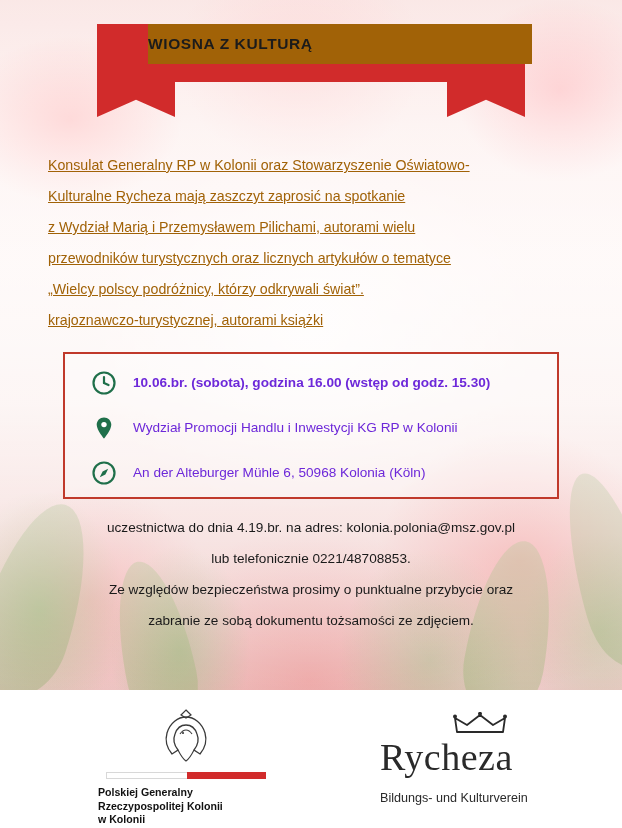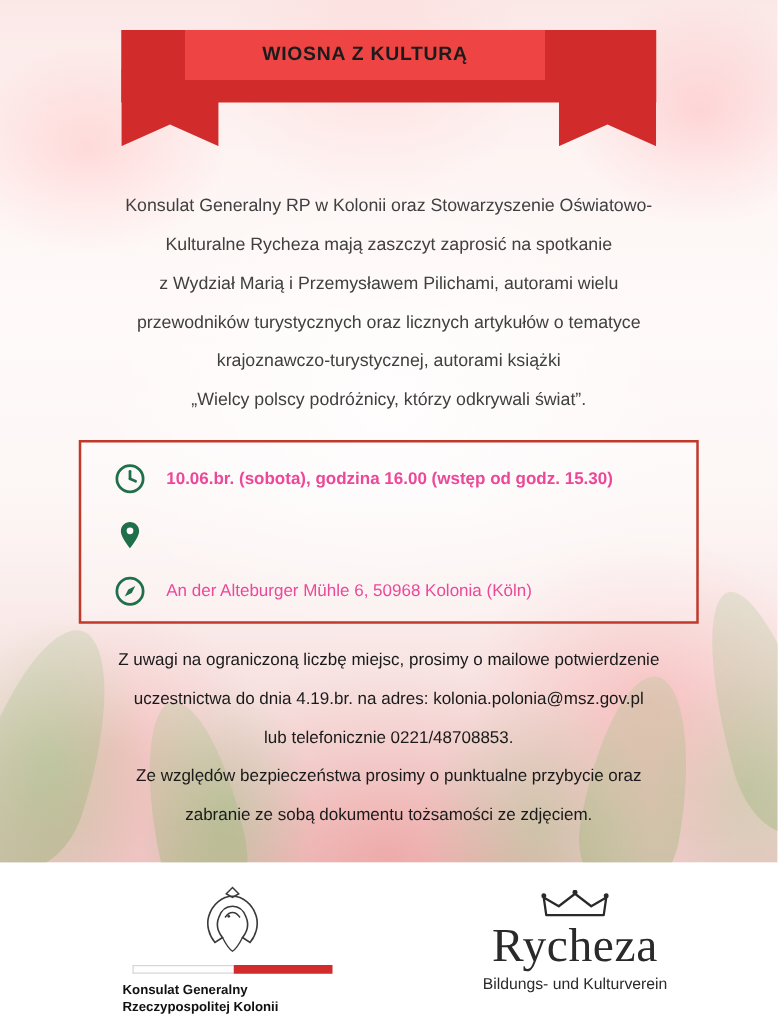--- a/index.html
+++ b/index.html
@@ -56,49 +56,49 @@
     position: absolute; top: 55px; width: 78px; height: 62px;
     background: #d12b2b;
   }
   .ribbon-tail.left  { left: 97px;  clip-path: polygon(0 0, 100% 0, 100% 100%, 50% 72%, 0 100%); }
   .ribbon-tail.right { right: 97px; clip-path: polygon(0 0, 100% 0, 100% 100%, 50% 72%, 0 100%); }
   .ribbon-band {
     position: absolute; left: 97px; top: 24px; width: 428px; height: 58px;
     background: #d12b2b;
   }
   .ribbon-plate {
-    position: absolute; left: 148px; top: 24px; width: 288px; height: 40px;
-    background: #ef4444;
-    display: flex; align-items: center; justify-content: center;
+    position: absolute; left: 148px; top: 24px; width: 384px; height: 40px;
+    background: #a16207;
+    display: flex; align-items: center; justify-content: flex-start;
   }
   .ribbon-title {
     font-size: 15.5px; font-weight: bold; letter-spacing: .6px; color: #1b1b1b;
   }
 
   
   .intro {
     position: absolute; left: 48px; top: 150px; width: 526px;
-    text-align: center; color: #404040;
-    font-size: 14.2px; line-height: 31px;
+    color: #a16207;
+    font-size: 14.2px; line-height: 31px; text-decoration: underline;
   }
   .intro .ln { display: block; white-space: nowrap; }
 
   
   .details {
     position: absolute; left: 63px; top: 352px; width: 496px; height: 147px;
     border: 2px solid #c0392b;
     background: rgba(255,255,255,.30);
   }
   .detail-row {
     display: flex; align-items: center;
     height: 45px; padding-left: 26px;
   }
   .detail-row:first-child { margin-top: 6px; }
   .ico { width: 26px; height: 26px; flex: 0 0 26px; margin-right: 16px; }
-  .detail-text { font-size: 13.6px; color: #ec4899; }
+  .detail-text { font-size: 13.6px; color: #6d28d9; }
   .detail-text b { font-weight: bold; }
 
   
   .closing {
     position: absolute; left: 48px; top: 512px; width: 526px;
     text-align: center; color: #1a1a1a;
     font-size: 13.6px; line-height: 31px;
   }
   .closing .ln { display: block; white-space: nowrap; }
 
@@ -109,26 +109,26 @@
   }
   .footer-left { position: absolute; left: 96px; top: 14px; width: 180px; }
   .eagle { display: block; margin: 0 auto; }
   .flagline { width: 160px; height: 7px; margin: 6px auto 7px auto; display: flex; }
   .flagline .w { flex: 1; background: #ffffff; border: 1px solid #d8d8d8; border-right: none; }
   .flagline .r { flex: 1; background: #d12b2b; }
   .footer-left-text {
     font-size: 10.6px; line-height: 13.5px; color: #111; font-weight: bold;
     text-align: left; padding-left: 2px;
   }
-  .footer-right { position: absolute; left: 360px; top: 22px; width: 200px; text-align: center; }
+  .footer-right { position: absolute; left: 380px; top: 22px; width: 200px; }
   .rycheza-name {
     font-family: "Liberation Serif", serif;
     font-size: 38px; color: #2a2a2a; letter-spacing: .5px; line-height: 42px;
   }
-  .rycheza-sub { font-size: 12.6px; color: #2a2a2a; margin-top: 2px; }
+  .rycheza-sub { font-size: 12.6px; color: #2a2a2a; margin-top: 13px; }
 </style>
 </head>
 <body>
 
 <div class="poster">
 
   <div class="bg"></div>
   <div class="bg-green"></div>
   <div class="leaf" style="left:-10px; top:500px; width:90px; height:200px; background:#6f9d4a; transform:rotate(18deg);"></div>
   <div class="leaf" style="left:120px; top:560px; width:70px; height:170px; background:#7faa52; transform:rotate(-12deg);"></div>
@@ -143,22 +143,22 @@
     <div class="ribbon-plate">
       <span class="ribbon-title">WIOSNA Z KULTURĄ</span>
     </div>
   </div>
 
   <div class="intro">
     <span class="ln">Konsulat Generalny RP w Kolonii oraz Stowarzyszenie Oświatowo-</span>
     <span class="ln">Kulturalne Rycheza mają zaszczyt zaprosić na spotkanie</span>
     <span class="ln">z Wydział Marią i Przemysławem Pilichami, autorami wielu</span>
     <span class="ln">przewodników turystycznych oraz licznych artykułów o tematyce</span>
+    <span class="ln">„Wielcy polscy podróżnicy, którzy odkrywali świat”.</span>
     <span class="ln">krajoznawczo-turystycznej, autorami książki</span>
-    <span class="ln">„Wielcy polscy podróżnicy, którzy odkrywali świat”.</span>
   </div>
 
   <div class="details">
 
     <div class="detail-row">
       <span class="ico">
         <svg viewBox="0 0 26 26" width="26" height="26">
           <circle cx="13" cy="13" r="10.5" fill="none" stroke="#1f6f4a" stroke-width="2.2"></circle>
           <line x1="13" y1="13" x2="13" y2="7" stroke="#1f6f4a" stroke-width="2.2" stroke-linecap="round"></line>
           <line x1="13" y1="13" x2="17.5" y2="15" stroke="#1f6f4a" stroke-width="2.2" stroke-linecap="round"></line>
@@ -167,36 +167,36 @@
       <span class="detail-text"><b>10.06.br. (sobota),  godzina 16.00 (wstęp od godz. 15.30)</b></span>
     </div>
 
     <div class="detail-row">
       <span class="ico">
         <svg viewBox="0 0 26 26" width="26" height="26">
           <path d="M13 2.5c-4.1 0-7.3 3.2-7.3 7.2 0 5.3 7.3 13.8 7.3 13.8s7.3-8.5 7.3-13.8c0-4-3.2-7.2-7.3-7.2z" fill="#1f6f4a"></path>
           <circle cx="13" cy="9.6" r="2.7" fill="#ffffff"></circle>
         </svg>
       </span>
+      <span class="detail-text">Wydział Promocji Handlu i Inwestycji KG RP w Kolonii</span>
     </div>
 
     <div class="detail-row">
       <span class="ico">
         <svg viewBox="0 0 26 26" width="26" height="26">
           <circle cx="13" cy="13" r="10.5" fill="none" stroke="#1f6f4a" stroke-width="2.2"></circle>
           <path d="M17.2 8.8 11.6 11.6 8.8 17.2 14.4 14.4z" fill="#1f6f4a"></path>
         </svg>
       </span>
       <span class="detail-text">An der Alteburger Mühle 6, 50968 Kolonia (Köln)</span>
     </div>
 
   </div>
 
   <div class="closing">
-    <span class="ln">Z uwagi na ograniczoną liczbę miejsc, prosimy o mailowe potwierdzenie</span>
     <span class="ln">uczestnictwa  do dnia 4.19.br. na adres: kolonia.polonia@msz.gov.pl</span>
     <span class="ln">lub telefonicznie 0221/48708853.</span>
     <span class="ln">Ze względów bezpieczeństwa prosimy o punktualne przybycie oraz</span>
     <span class="ln">zabranie ze sobą dokumentu tożsamości ze zdjęciem.</span>
   </div>
 
   <div class="footer">
 
     <div class="footer-left">
       <svg class="eagle" width="56" height="62" viewBox="0 0 56 62">
@@ -204,22 +204,23 @@
         <path d="M28 13 C20 13 12 19 9 29 C7 36 9 44 14 50 L20 46 C16 41 15 35 17 30 C19 24 23 21 28 21 C33 21 37 24 39 30 C41 35 40 41 36 46 L42 50 C47 44 49 36 47 29 C44 19 36 13 28 13 Z" fill="none" stroke="#3a3a3a" stroke-width="1.3"></path>
         <path d="M22 30 C24 27 26 26 28 26 C30 26 32 27 34 30" fill="none" stroke="#3a3a3a" stroke-width="1.1"></path>
         <path d="M20 46 C23 52 25 55 28 57 C31 55 33 52 36 46" fill="none" stroke="#3a3a3a" stroke-width="1.1"></path>
         <circle cx="25" cy="29" r="1.1" fill="#3a3a3a"></circle>
       </svg>
       <div class="flagline">
         <div class="w"></div>
           <div class="r"></div>
       </div>
       <div class="footer-left-text">
-        <div>Konsulat Generalny</div>
+        <div>Polskiej Generalny</div>
         <div>Rzeczypospolitej Kolonii</div>
+        <div>w Kolonii</div>
       </div>
     </div>
 
     <div class="footer-right">
       <svg width="54" height="22" viewBox="0 0 54 22" style="display:block;margin:0 auto 2px auto;">
         <path d="M4 20 L2 6 L14 13 L27 3 L40 13 L52 6 L50 20 Z" fill="none" stroke="#2a2a2a" stroke-width="1.8" stroke-linejoin="round"></path>
         <circle cx="2" cy="4.5" r="2" fill="#2a2a2a"></circle>
         <circle cx="52" cy="4.5" r="2" fill="#2a2a2a"></circle>
         <circle cx="27" cy="1.8" r="2" fill="#2a2a2a"></circle>
       </svg>

